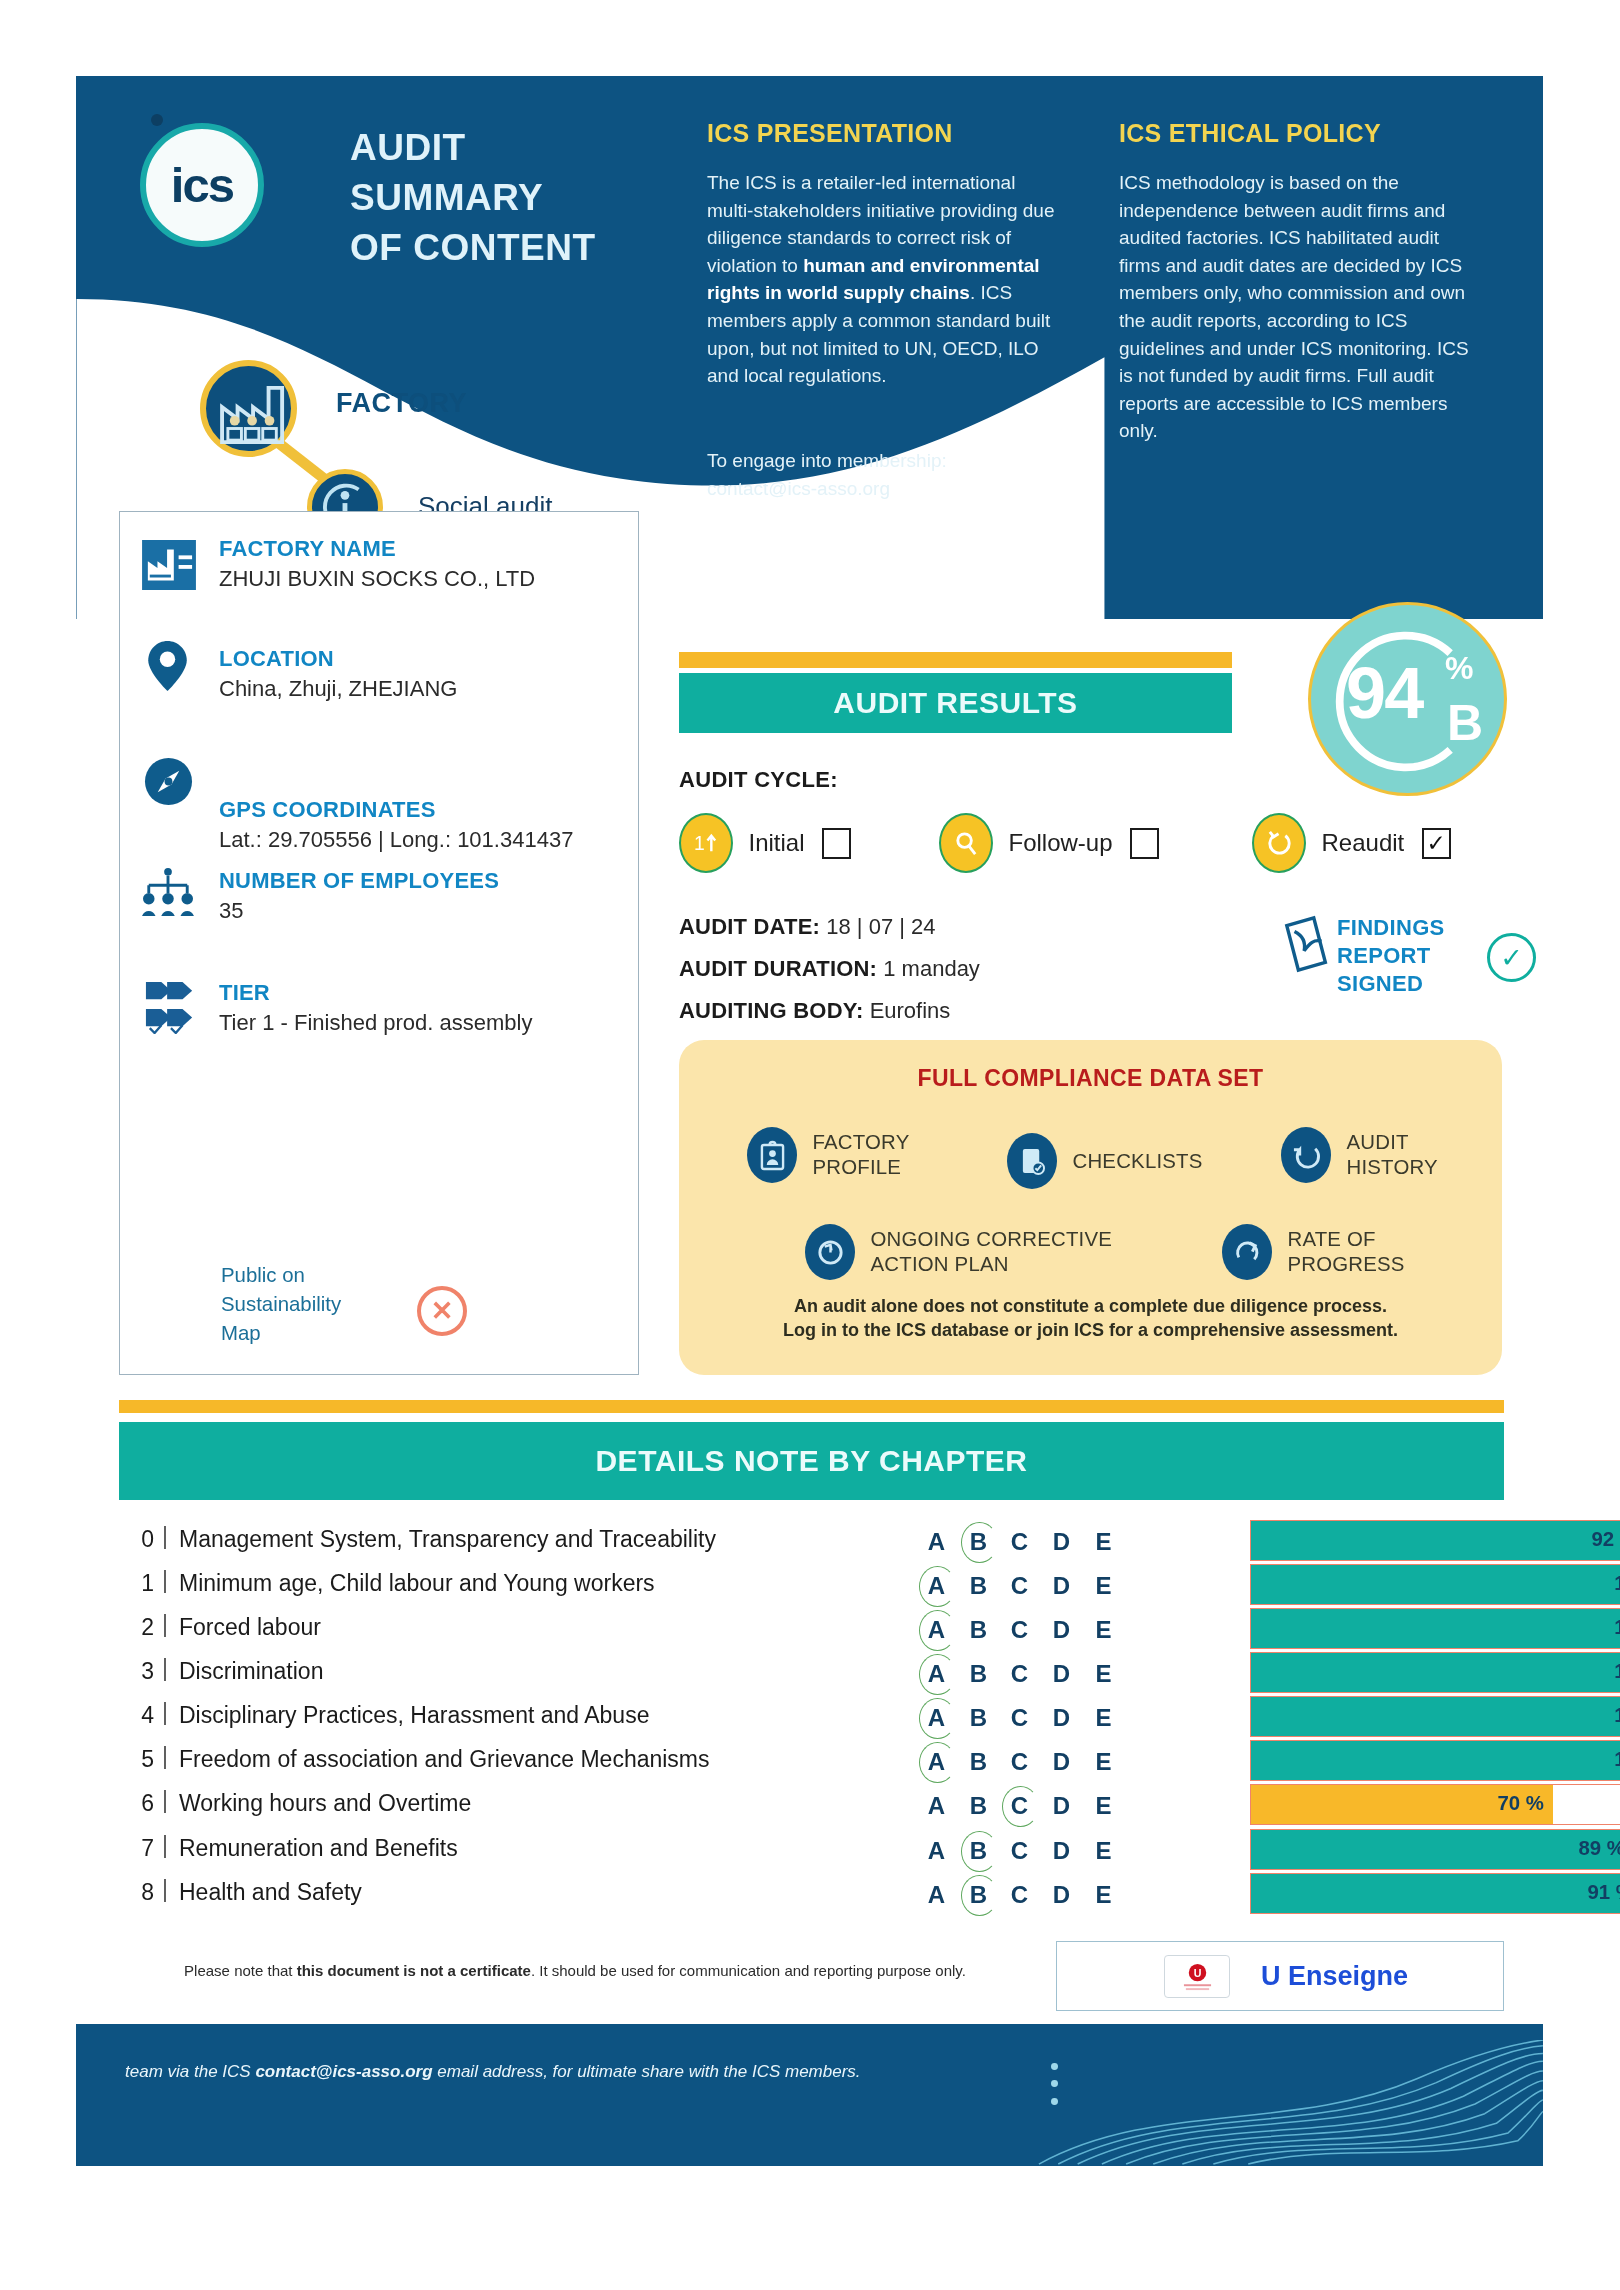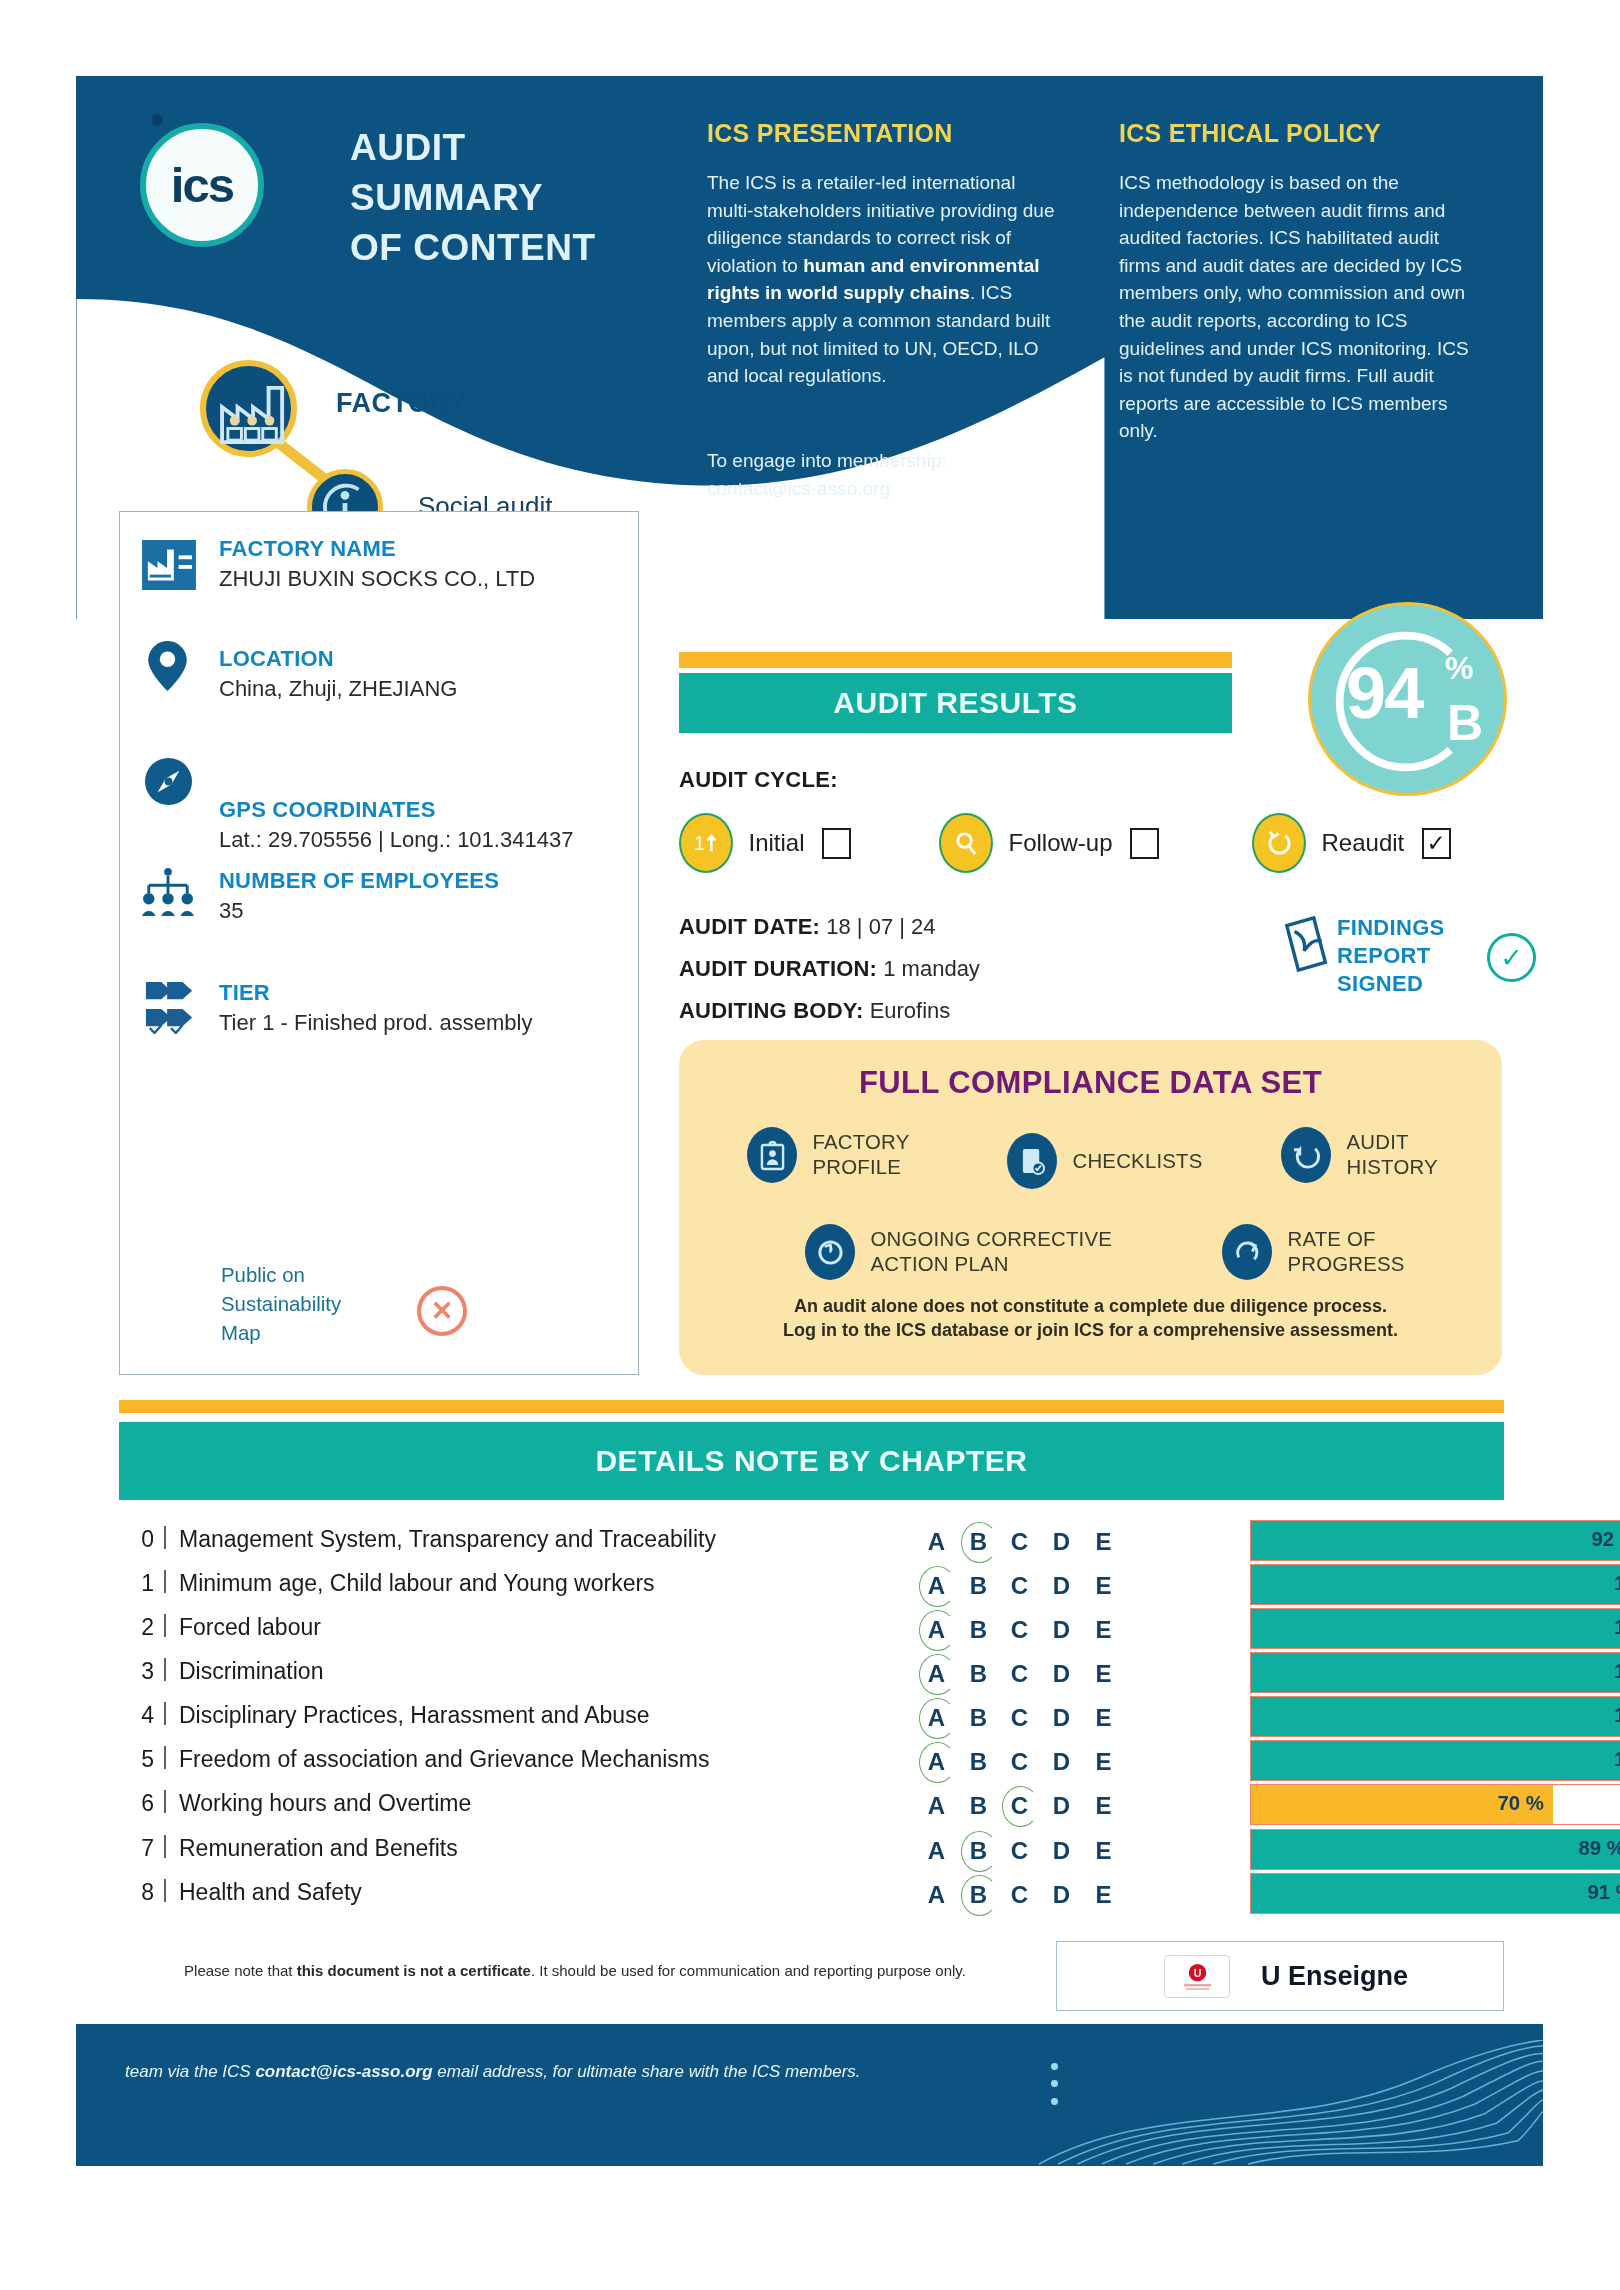--- a/index.html
+++ b/index.html
@@ -76,22 +76,22 @@
   .adet .val { font-weight:400; color:#2a2a2a; }
 
   .frs { position:absolute; left:1281px; top:912px; }
   .frs .txt { position:absolute; left:56px; top:1.9px; font-size:22px; line-height:28px; font-weight:700;
      color:#1186c4; letter-spacing:0.3px; }
   .frs .ok { position:absolute; left:206px; top:21.3px; width:49px; height:49px; border-radius:50%;
      border:3.9px solid #0fae9f; display:flex; align-items:center; justify-content:center; color:#0fae9f; font-size:27px; }
 
   
   .cbox { position:absolute; left:679px; top:1040px; width:823px; height:335px; background:#fbe5ab; border-radius:25px; }
-  .cbox h4 { position:absolute; left:0; right:0; top:25px; text-align:center; font-size:31px; font-weight:700;
-     color:#701a75; letter-spacing:0.4px; }
+  .cbox h4 { position:absolute; left:0; right:0; top:25px; text-align:center; font-size:23px; font-weight:700;
+     color:#b91c1c; letter-spacing:0.4px; }
   .citem { position:absolute; display:flex; align-items:center; }
   .citem .ic { width:50px; height:56px; border-radius:50%; background:#0d5382; display:flex; align-items:center; justify-content:center; }
   .citem .lb { margin-left:15.5px; font-size:20.4px; line-height:25px; color:#3a3a2c; letter-spacing:0.2px; }
   .cnote { position:absolute; left:23px; right:23px; top:254px; text-align:center; font-size:18px;
      line-height:24px; font-weight:700; color:#2d2d1f; }
 
   
   .dt-gold { position:absolute; left:119px; top:1400px; width:1385px; height:12.6px; background:#f6b829; }
   .dt-band { position:absolute; left:119px; top:1422px; width:1385px; height:78px; background:#0fae9f;
      display:flex; align-items:center; justify-content:center; }
@@ -112,21 +112,21 @@
   .bval { position:absolute; top:0; height:37px; line-height:37px; font-size:20.4px; font-weight:700; color:#123f63; }
 
   
   .disclaimer { position:absolute; left:124px; top:1960px; width:902px; text-align:center;
      font-size:15px; line-height:22px; color:#2b2b2b; }
   .disclaimer b { font-weight:700; }
   .brandbox { position:absolute; left:1056px; top:1941px; width:448px; height:70px; background:#fff;
      border:1.5px solid #9fc0d0; display:flex; align-items:center; }
   .brandlogo { width:66px; height:43px; margin-left:107px; border:1px solid #cfd8de; border-radius:3.9px;
      background:#fff; display:flex; align-items:center; justify-content:center; }
-  .brandname { margin-left:31px; font-size:27px; font-weight:700; color:#0f172a; }
+  .brandname { margin-left:31px; font-size:27px; font-weight:700; color:#1d4ed8; }
 
   .foot { position:absolute; left:76px; top:2024px; width:1467px; height:142px; background:#0d5382; overflow:hidden; }
   .foot-l { position:absolute; left:49px; top:33px; width:873px; font-size:17px; line-height:29px;
      font-style:italic; color:#eaf6fb; }
   .foot-l b { font-weight:700; }
   .foot-dots { position:absolute; left:975px; top:39px; }
   .foot-dots i { display:block; width:6.8px; height:6.8px; border-radius:50%; background:#9fd8ea; margin-bottom:10.7px; }
   .foot-r { position:absolute; left:1009px; top:33px; width:417px; font-size:17px; line-height:29px;
      font-style:italic; color:#eaf6fb; }
   .foot-wave { position:absolute; right:0; bottom:0; }

